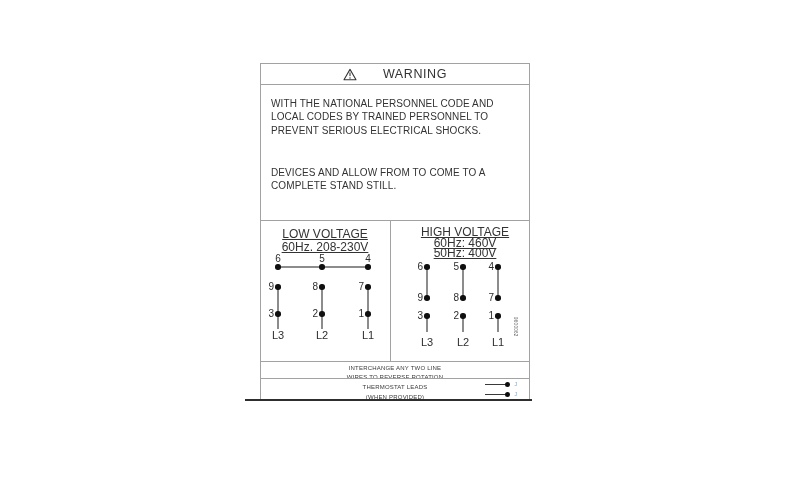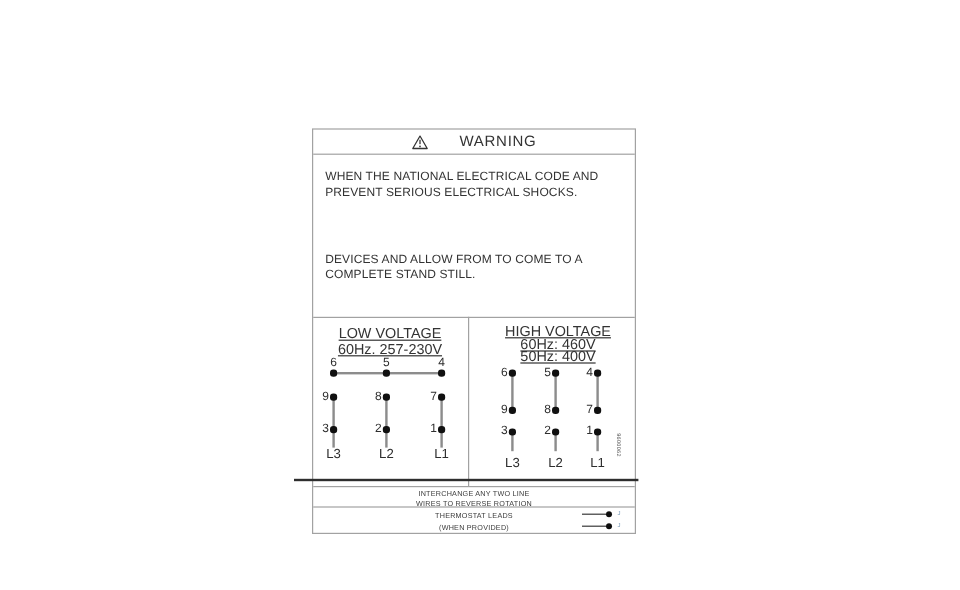--- a/index.html
+++ b/index.html
@@ -3,21 +3,21 @@
 <meta charset="utf-8">
 <style>
   * { margin:0; padding:0; box-sizing:border-box; }
   html,body { background:#ffffff; }
   .page {
     position:relative; width:800px; height:492px; background:#ffffff;
     font-family:"Liberation Sans", sans-serif; color:#333333; overflow:hidden;
   }
   .label {
     position:absolute; left:260px; top:63px; width:270px; height:338px;
-    border:1.4px solid #a2a2a2; background:#ffffff;margin-top:44px;
+    border:1.4px solid #a2a2a2; background:#ffffff;
   }
   
   .hdr {
     position:absolute; left:0; right:0; top:0; height:21px;
     border-bottom:1.4px solid #a2a2a2;
     display:flex; align-items:center; justify-content:center; gap:26px;
   }
   .hdr-title { font-size:12.5px; letter-spacing:0.6px; color:#333; }
   .tri-icon { display:block; }
   
@@ -73,34 +73,35 @@
     <div class="hdr">
       <svg class="tri-icon" width="14" height="13" viewBox="0 0 24 22" aria-hidden="true">
         <path d="M12 2.2 L22.3 20 L1.7 20 Z" fill="none" stroke="#333" stroke-width="1.8" stroke-linejoin="round"></path>
         <rect x="11.1" y="7.5" width="1.8" height="6.3" fill="#333"></rect>
         <circle cx="12" cy="17" r="1.2" fill="#333"></circle>
       </svg>
       <span class="hdr-title">WARNING</span>
     </div>
 
     <div class="para p1">
-      <div>WHEN THE NATIONAL ELECTRICAL CODE AND</div>
+      <div>WITH THE NATIONAL PERSONNEL CODE AND</div>
+      <div>LOCAL CODES BY TRAINED PERSONNEL TO</div>
       <div>PREVENT SERIOUS ELECTRICAL SHOCKS.</div>
     </div>
 
     <div class="para p2">
       <div>DEVICES AND ALLOW FROM TO COME TO A</div>
       <div>COMPLETE STAND STILL.</div>
     </div>
 
     <div class="hline-section line-volt"></div>
     <div class="vdivider"></div>
 
     <span class="volt-title lv-title">LOW VOLTAGE</span>
-    <span class="volt-title lv-sub">60Hz. 257-230V</span>
+    <span class="volt-title lv-sub">60Hz. 208-230V</span>
     <span class="volt-title hv-title">HIGH VOLTAGE</span>
     <span class="volt-title hv-sub1">60Hz: 460V</span>
     <span class="volt-title hv-sub2">50Hz: 400V</span>
 
     <div class="diagram-layer" id="diagram-layer">
         <div class="wireline" style="left: 17px; top: 202.4px; width: 90px; height: 1.2px;"></div>
         <div class="wireline" style="left: 16.4px; top: 223px; width: 1.2px; height: 27px;"></div>
         <div class="wireline" style="left: 16.4px; top: 250px; width: 1.2px; height: 15px;"></div>
         <div class="dot" style="left: 14.25px; top: 200.25px;"></div>
         <div class="dot" style="left: 14.25px; top: 220.25px;"></div>

